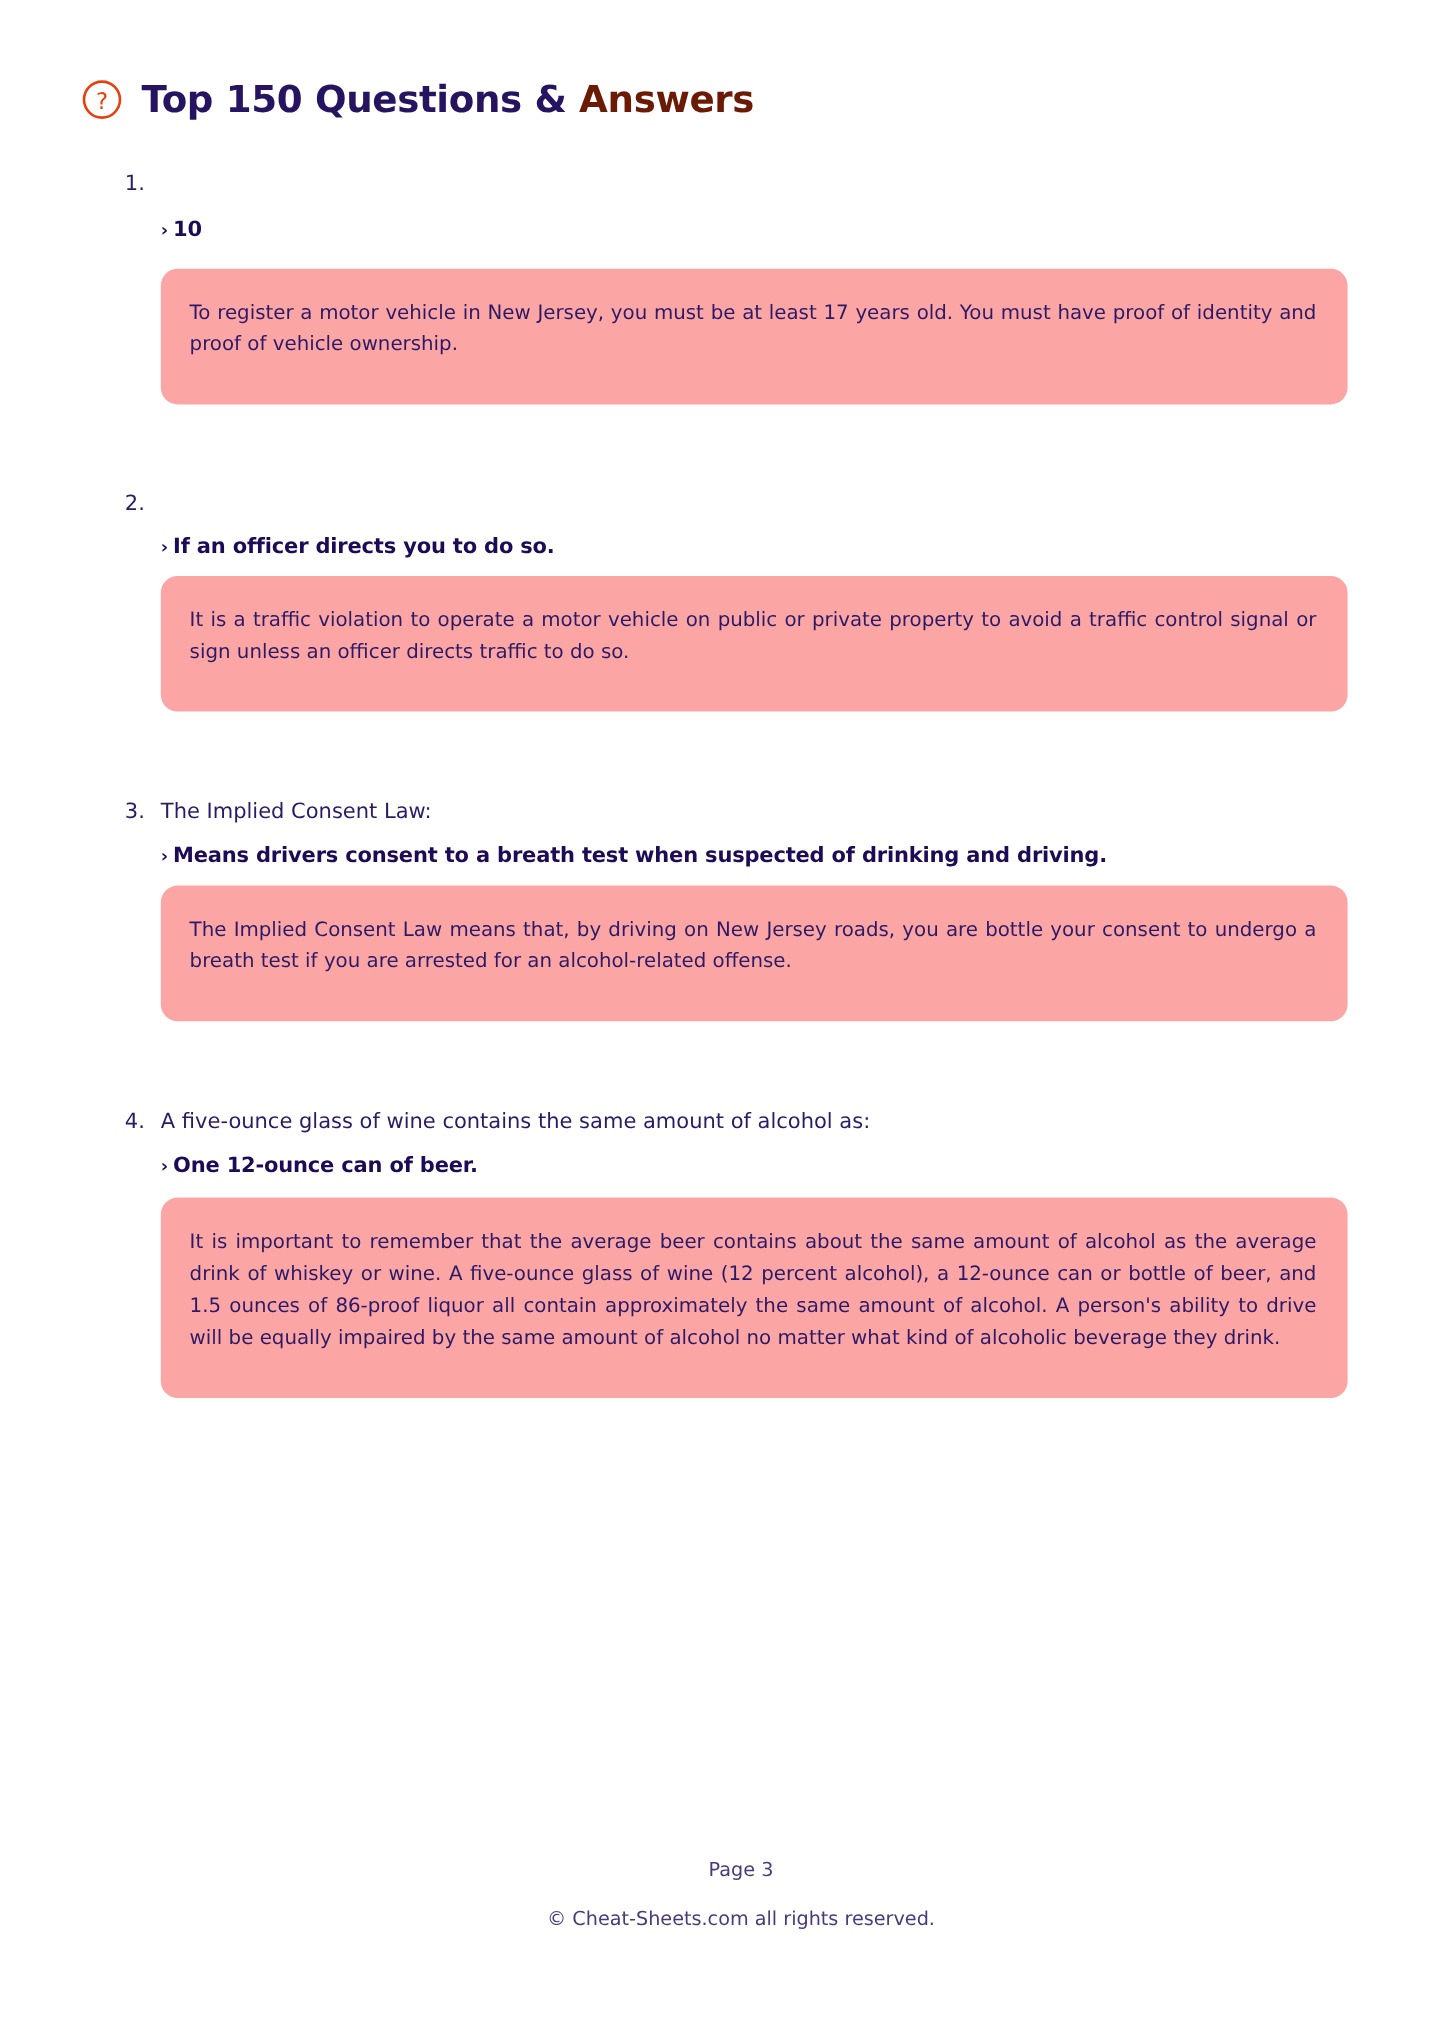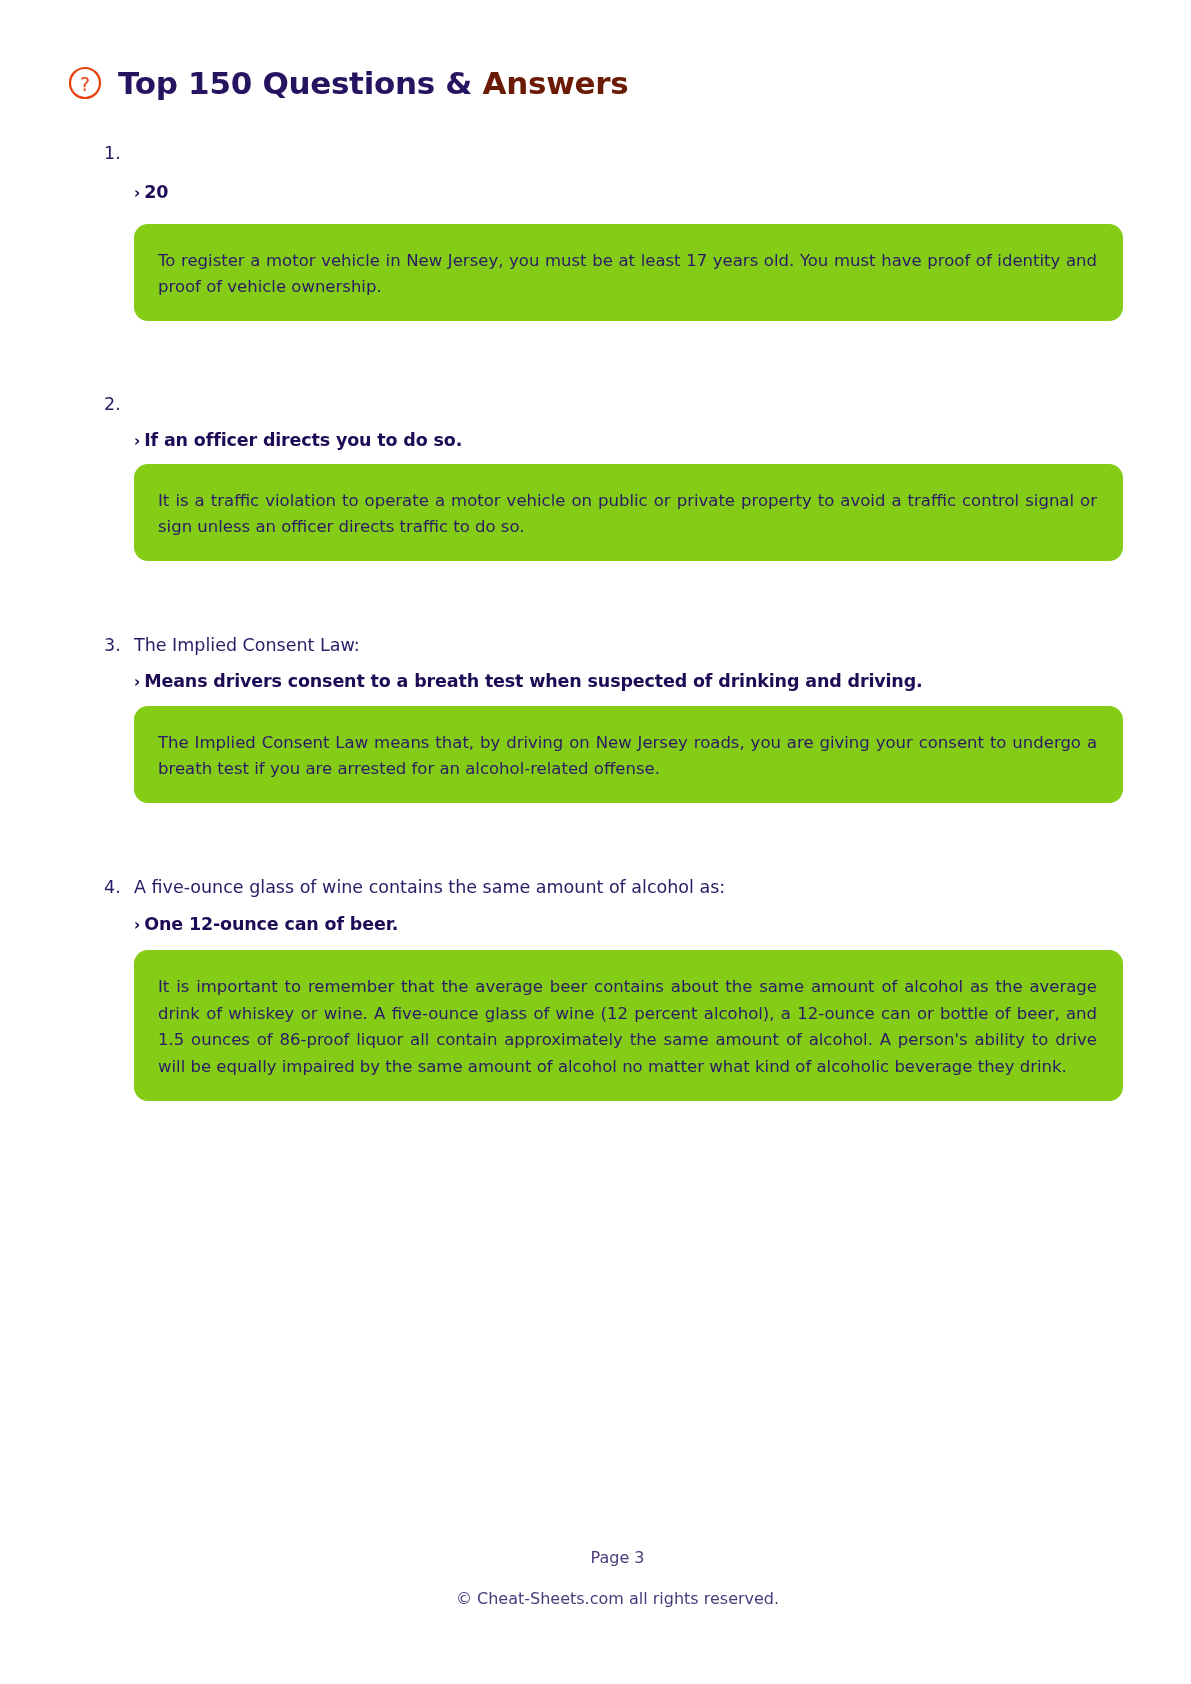--- a/index.html
+++ b/index.html
@@ -90,23 +90,23 @@
   .answer-text {
     color: #1d0b55;
     font-size: 17.5px;
     font-weight: 700;
     letter-spacing: -0.15px;
   }
 
   .explain {
     margin-top: 16px;
     margin-left: 30px;
-    background: #84cc16;
+    background: #fca5a5;
     border-radius: 14px;
-    padding: 24px 26px 20px 24px;
+    padding: 24px 26px 36px 24px;
     color: #2b1a66;
     font-size: 16.5px;
     line-height: 1.62;
     text-align: justify;
   }
 
   
   .qa-item.i1 .answer-row { margin-top: 16px; }
   .qa-item.i1 .explain { margin-top: 22px; }
   .qa-item.i1 { margin-bottom: 72px; }
@@ -159,21 +159,21 @@
   </div>
 
   <div class="qa-list">
 
     <div class="qa-item i1">
       <div class="q-row">
         <span class="q-num">1.</span>
       </div>
       <div class="answer-row">
         <span class="chev">›</span>
-        <span class="answer-text">20</span>
+        <span class="answer-text">10</span>
       </div>
       <div class="explain">To register a motor vehicle in New Jersey, you must be at least 17 years old. You must have proof of identity and proof of vehicle ownership.</div>
     </div>
 
     <div class="qa-item i2">
       <div class="q-row">
         <span class="q-num">2.</span>
       </div>
       <div class="answer-row">
         <span class="chev">›</span>
@@ -184,21 +184,21 @@
 
     <div class="qa-item i3">
       <div class="q-row">
         <span class="q-num">3.</span>
         <span class="q-text">The Implied Consent Law:</span>
       </div>
       <div class="answer-row">
         <span class="chev">›</span>
         <span class="answer-text">Means drivers consent to a breath test when suspected of drinking and driving.</span>
       </div>
-      <div class="explain">The Implied Consent Law means that, by driving on New Jersey roads, you are giving your consent to undergo a breath test if you are arrested for an alcohol-related offense.</div>
+      <div class="explain">The Implied Consent Law means that, by driving on New Jersey roads, you are bottle your consent to undergo a breath test if you are arrested for an alcohol-related offense.</div>
     </div>
 
     <div class="qa-item i4">
       <div class="q-row">
         <span class="q-num">4.</span>
         <span class="q-text">A five-ounce glass of wine contains the same amount of alcohol as:</span>
       </div>
       <div class="answer-row">
         <span class="chev">›</span>
         <span class="answer-text">One 12-ounce can of beer.</span>

